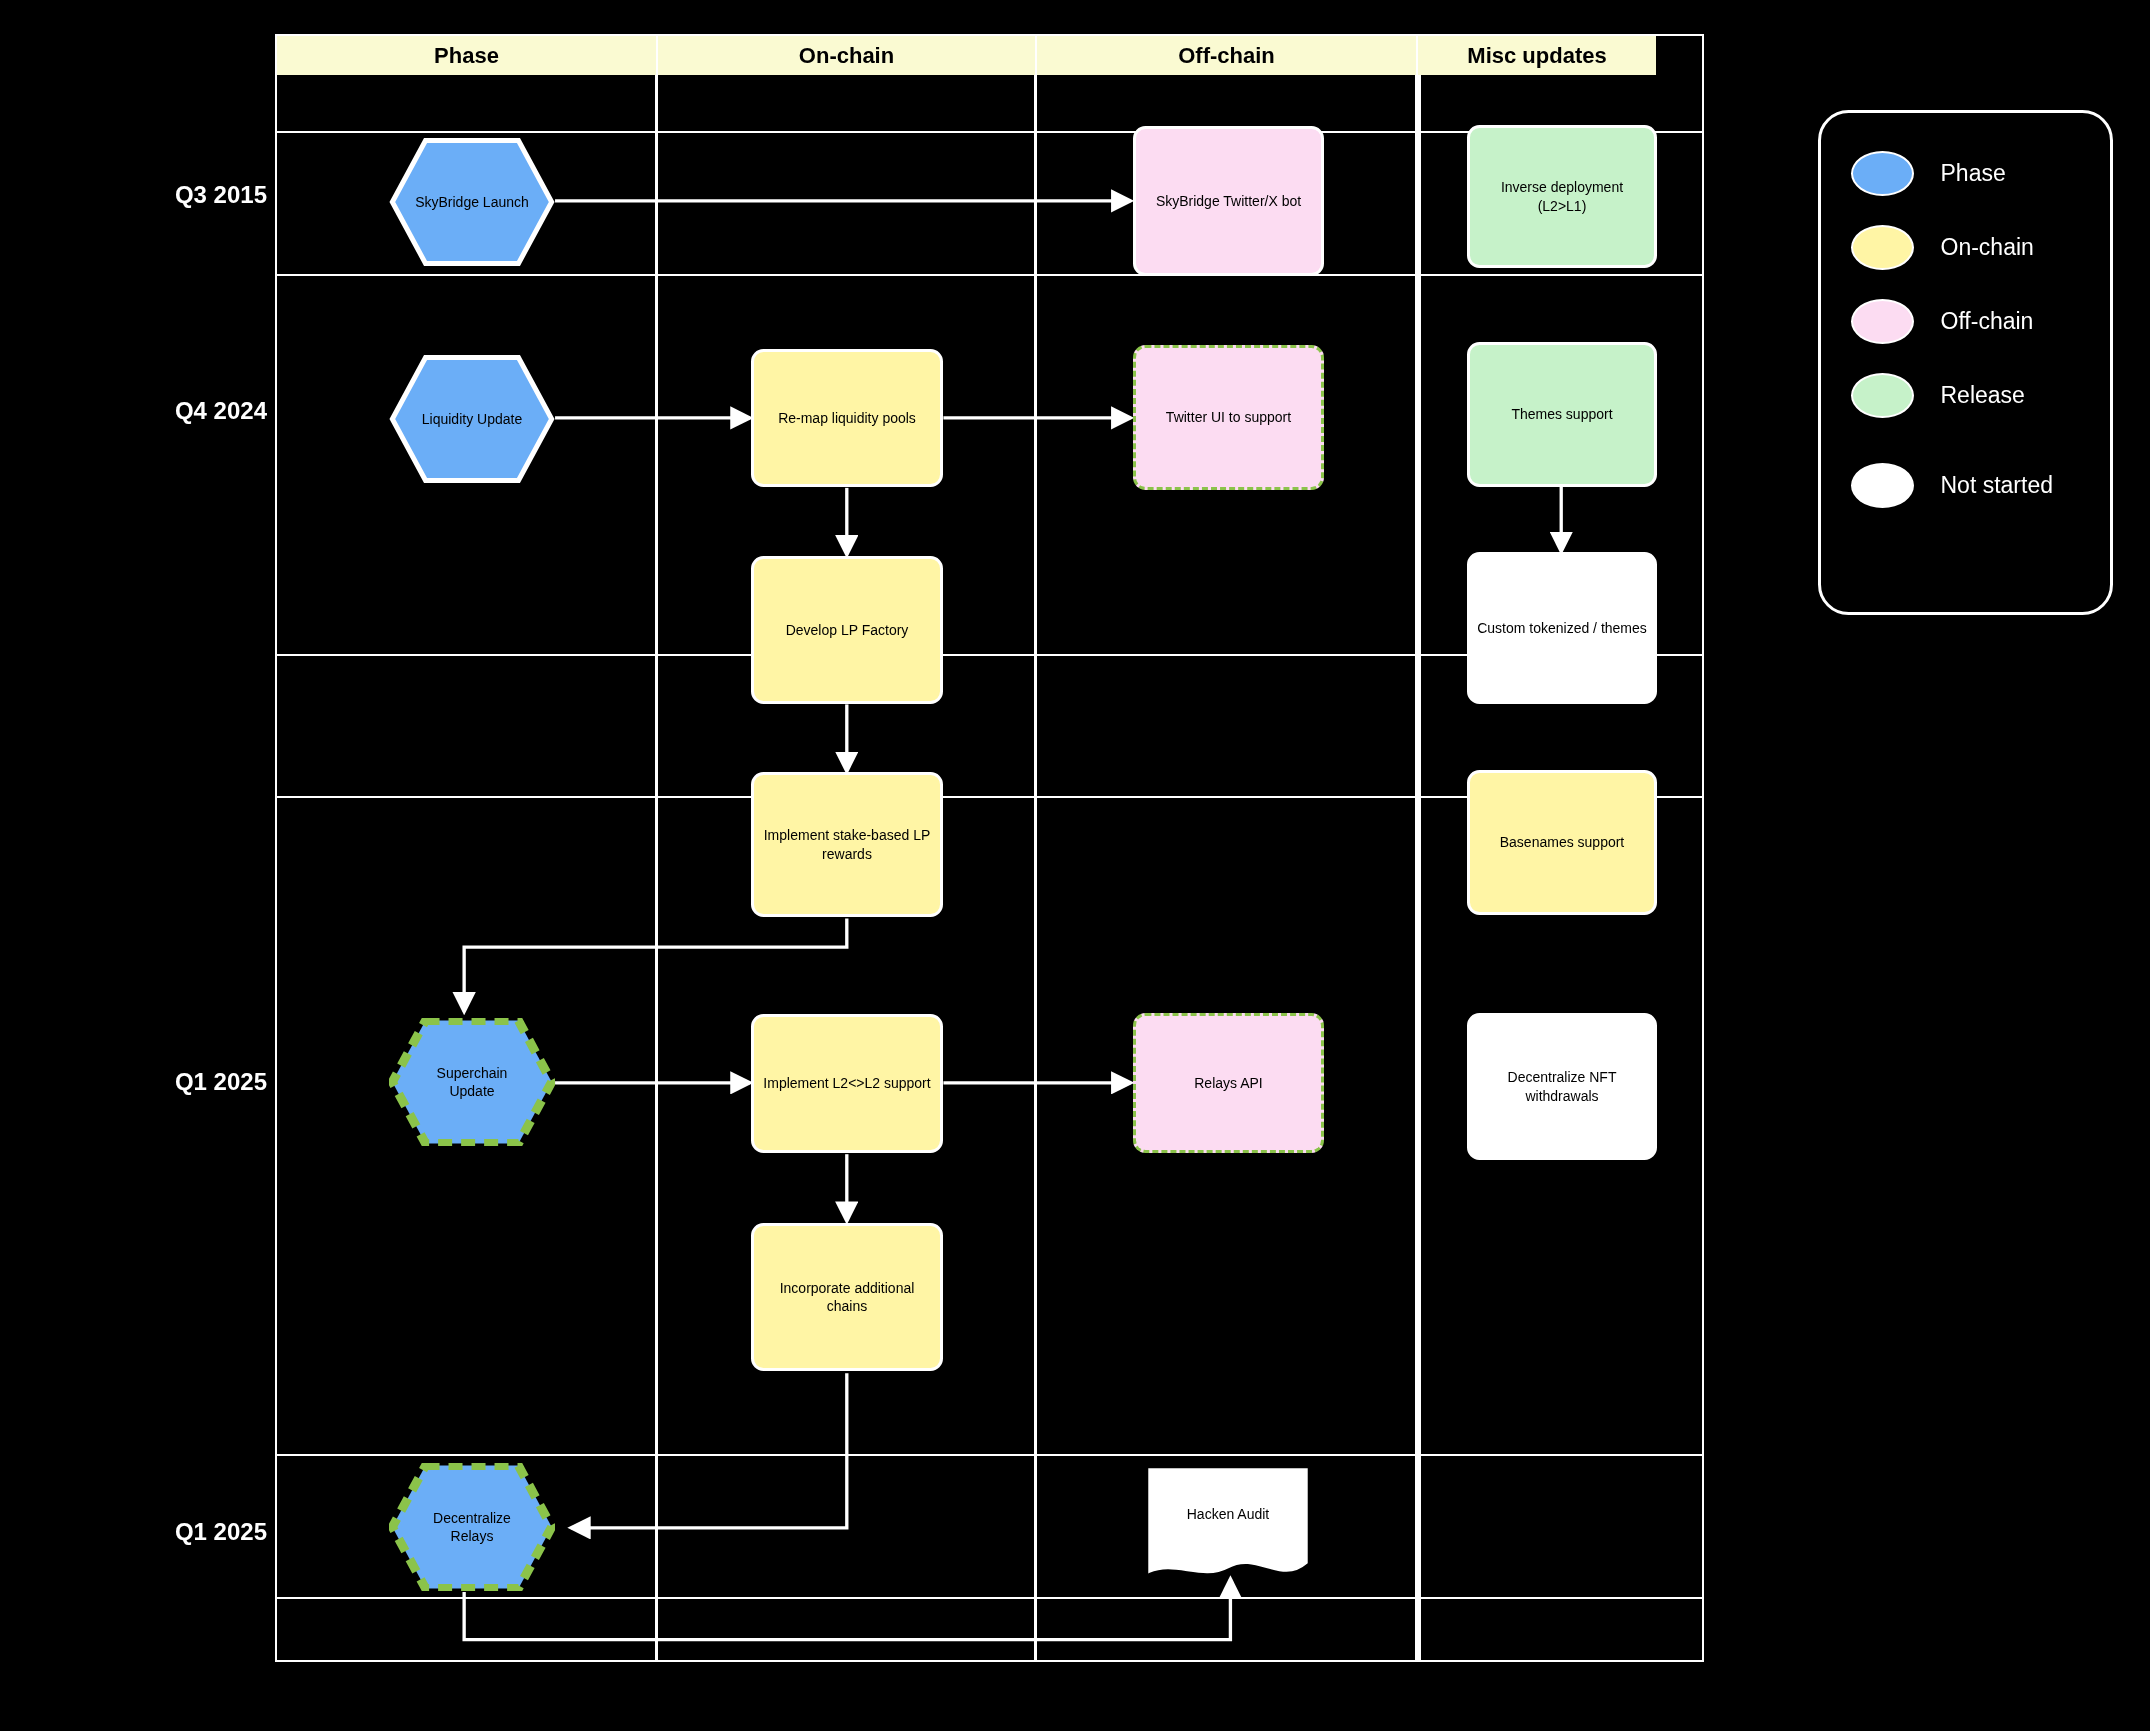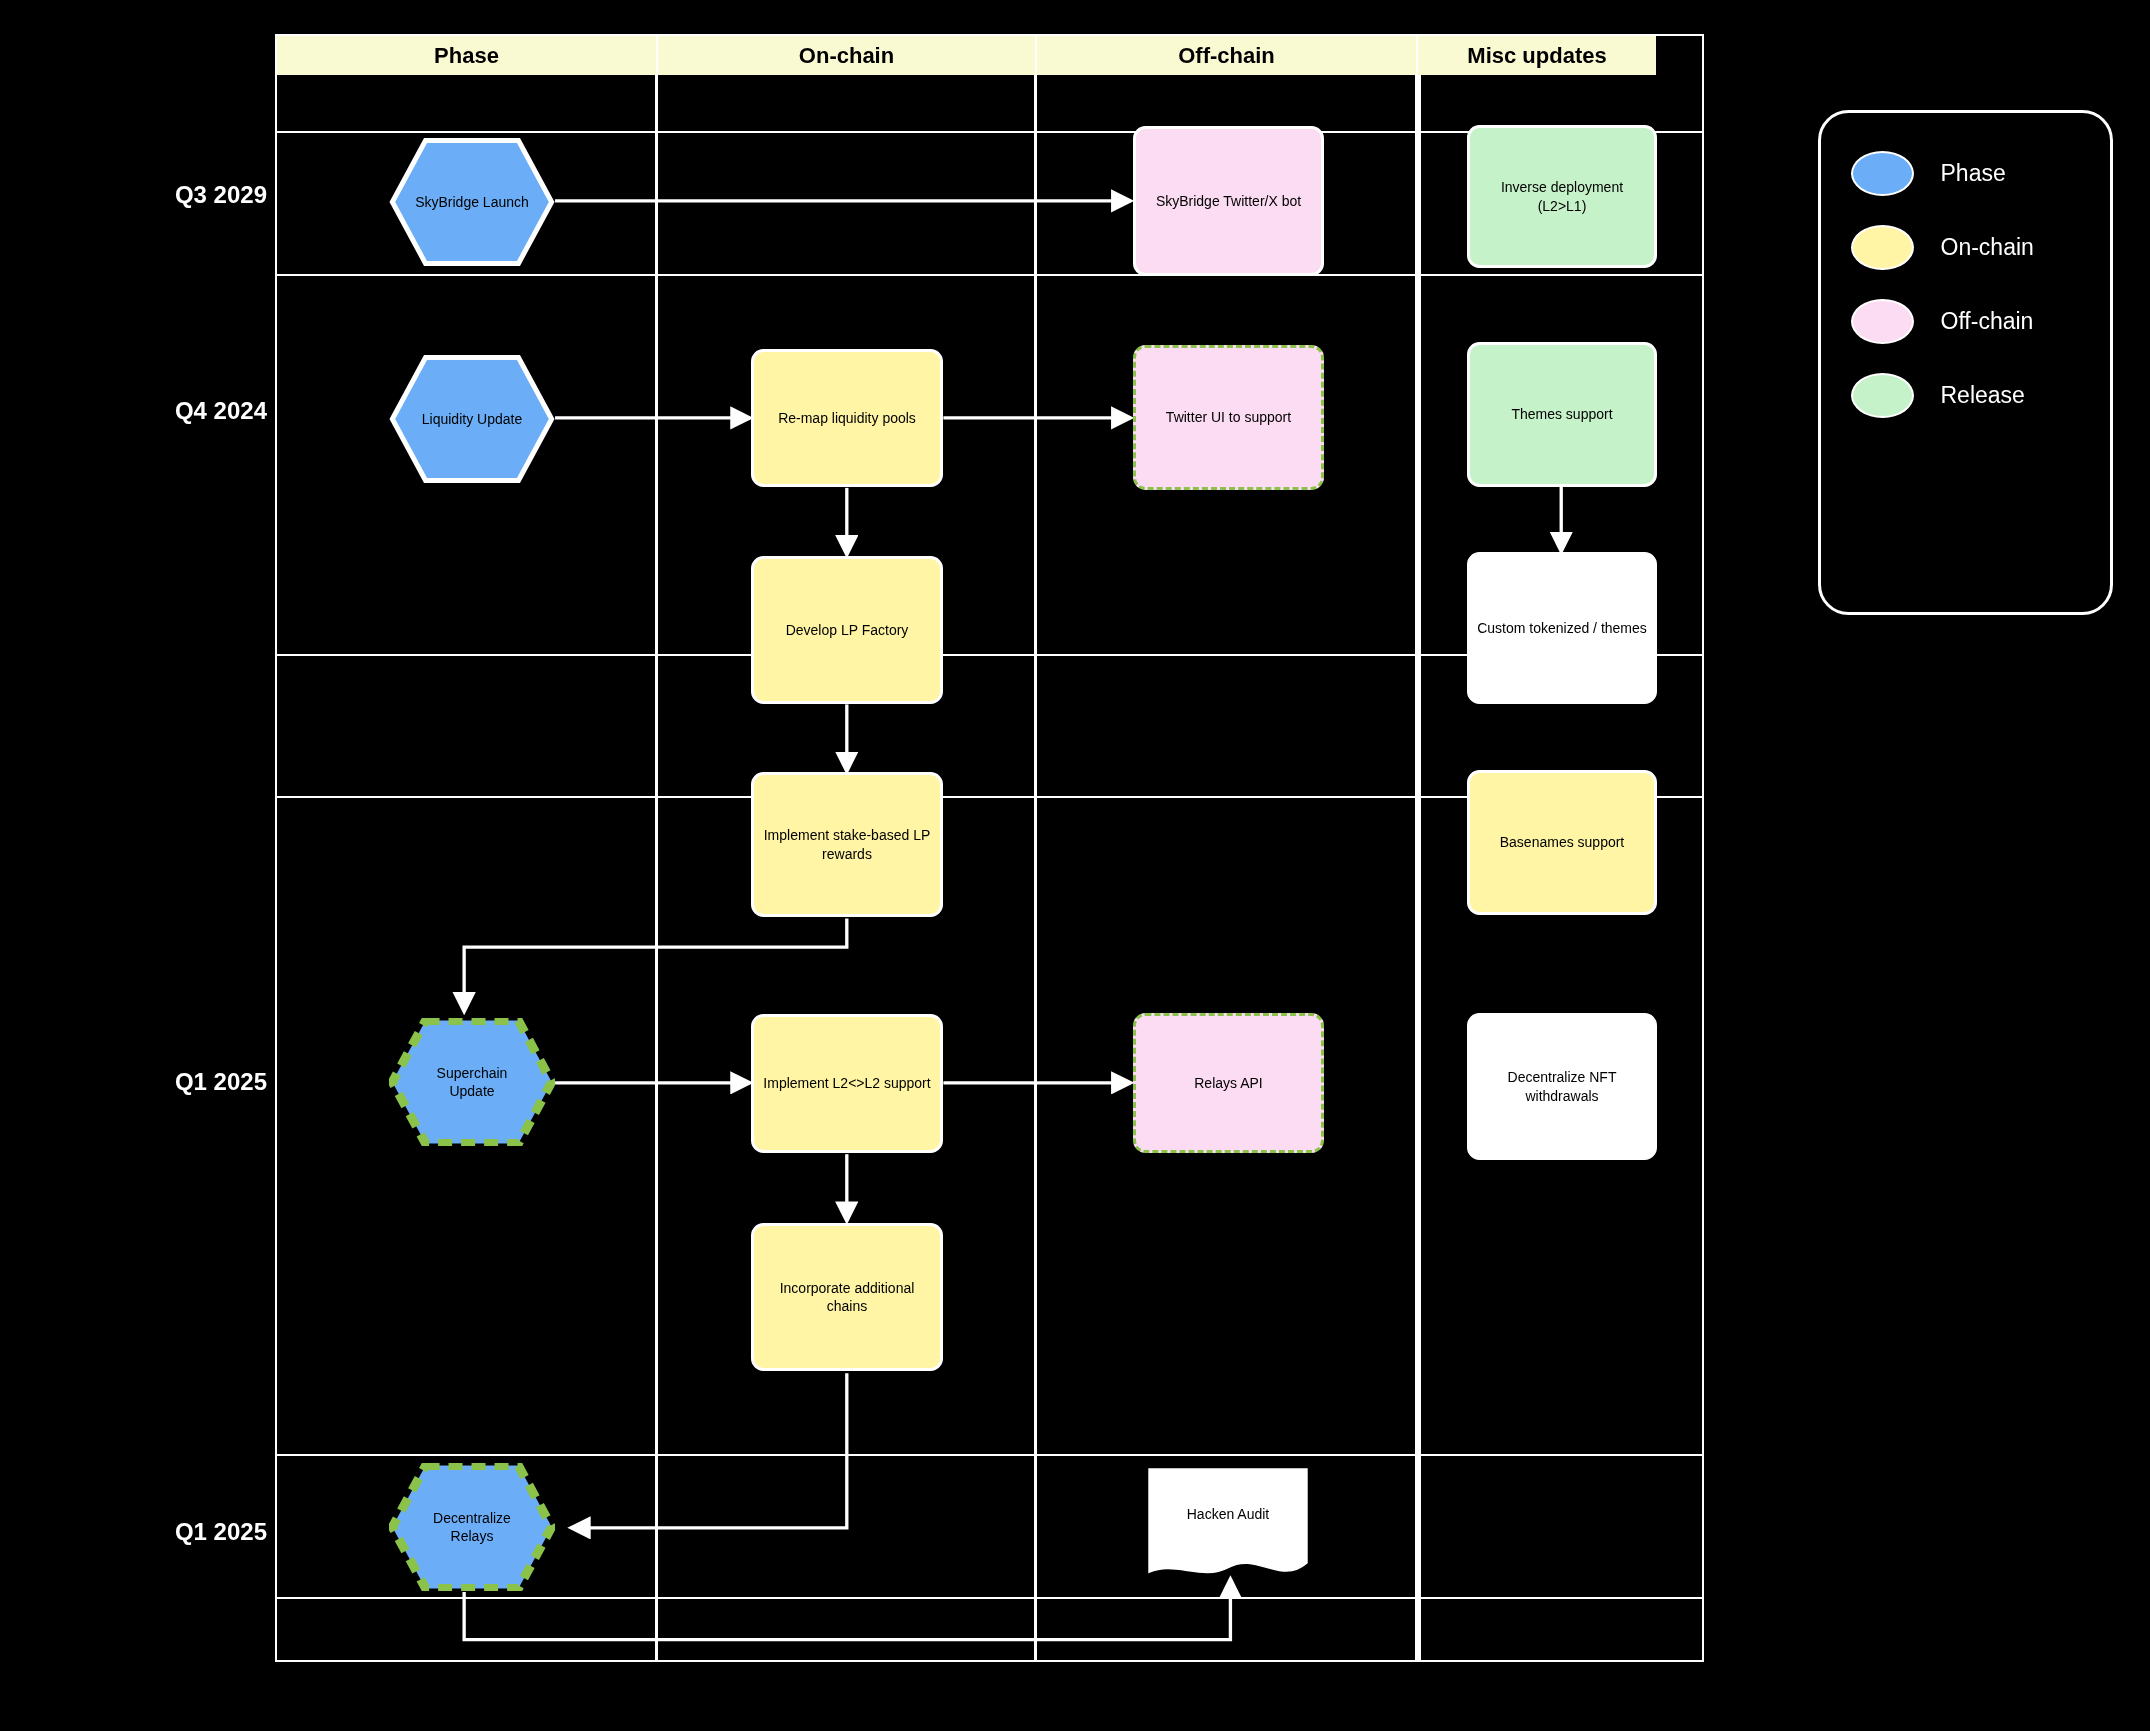--- a/index.html
+++ b/index.html
@@ -53,21 +53,21 @@
           padding:23px 0 0 0;}
   .leg-row{display:flex;align-items:center;height:74px;padding-left:29.5px;}
   .leg-swatch{width:59px;height:41px;border-radius:50%;border:2.4px solid #ffffff;flex:0 0 auto;}
   .leg-swatch.ring{background:#000;border:none;}
   .leg-label{color:#ffffff;font-size:23px;margin-left:27px;white-space:nowrap;}
   .leg-gap{height:16px;}
 </style>
 </head>
 <body>
 
-<div class="rowlabel" style="left:67px;top:181px;width:200px;">Q3 2029</div>
+<div class="rowlabel" style="left:67px;top:181px;width:200px;">Q3 2015</div>
 <div class="rowlabel" style="left:67px;top:397px;width:200px;">Q4 2024</div>
 <div class="rowlabel" style="left:67px;top:1068px;width:200px;">Q1 2025</div>
 <div class="rowlabel" style="left:67px;top:1518px;width:200px;">Q1 2025</div>
 
 <div id="swimlane">
 
   <div id="header-band">
     <div class="hdr" style="width:381px;">Phase</div>
     <div class="hdr" style="width:379px;">On-chain</div>
     <div class="hdr" style="width:381px;">Off-chain</div>
@@ -181,14 +181,18 @@
   </div>
   <div class="leg-row">
     <span class="leg-swatch" style="background:#FCDCF2;"></span>
     <span class="leg-label">Off-chain</span>
   </div>
   <div class="leg-row">
     <span class="leg-swatch" style="background:#C6F2C9;"></span>
     <span class="leg-label">Release</span>
   </div>
   <div class="leg-gap"></div>
+  <div class="leg-row">
+    <span class="leg-swatch" style="background:#FFFFFF;border-color:#FFFFFF;"></span>
+    <span class="leg-label">Not started</span>
+  </div>
 </div>
 
 
 </body></html>

